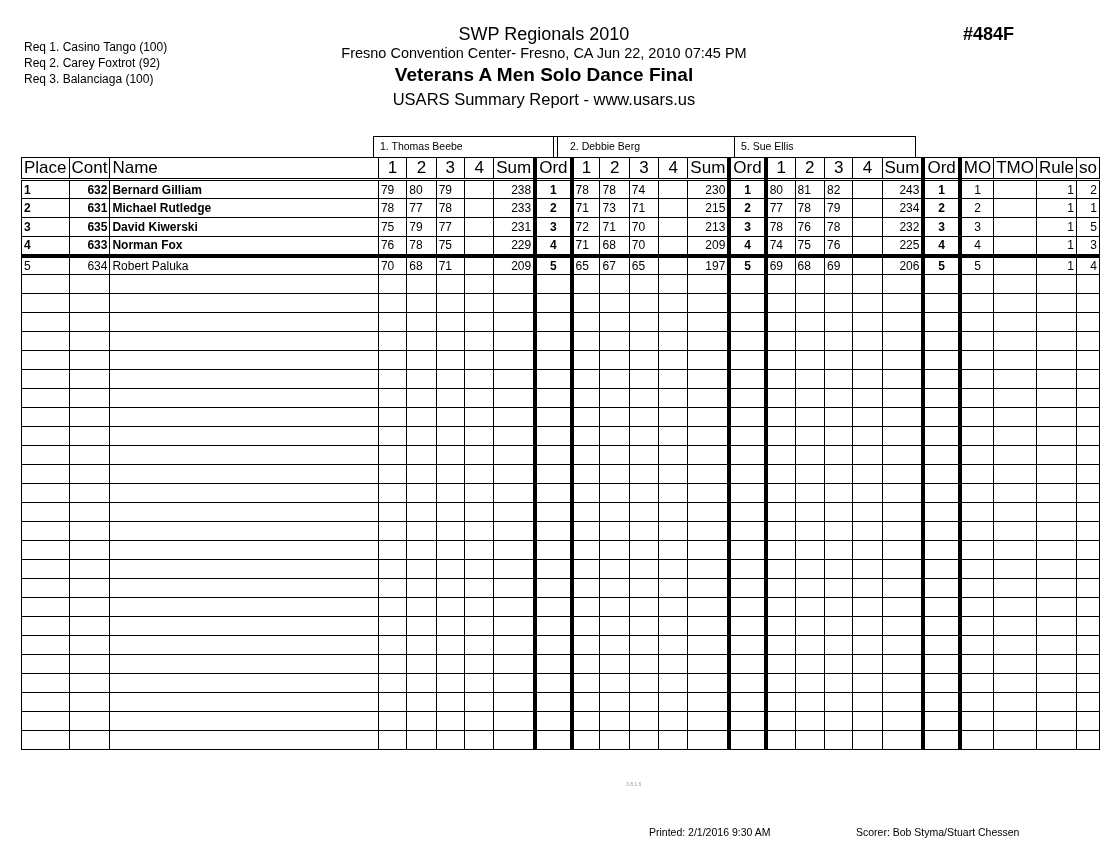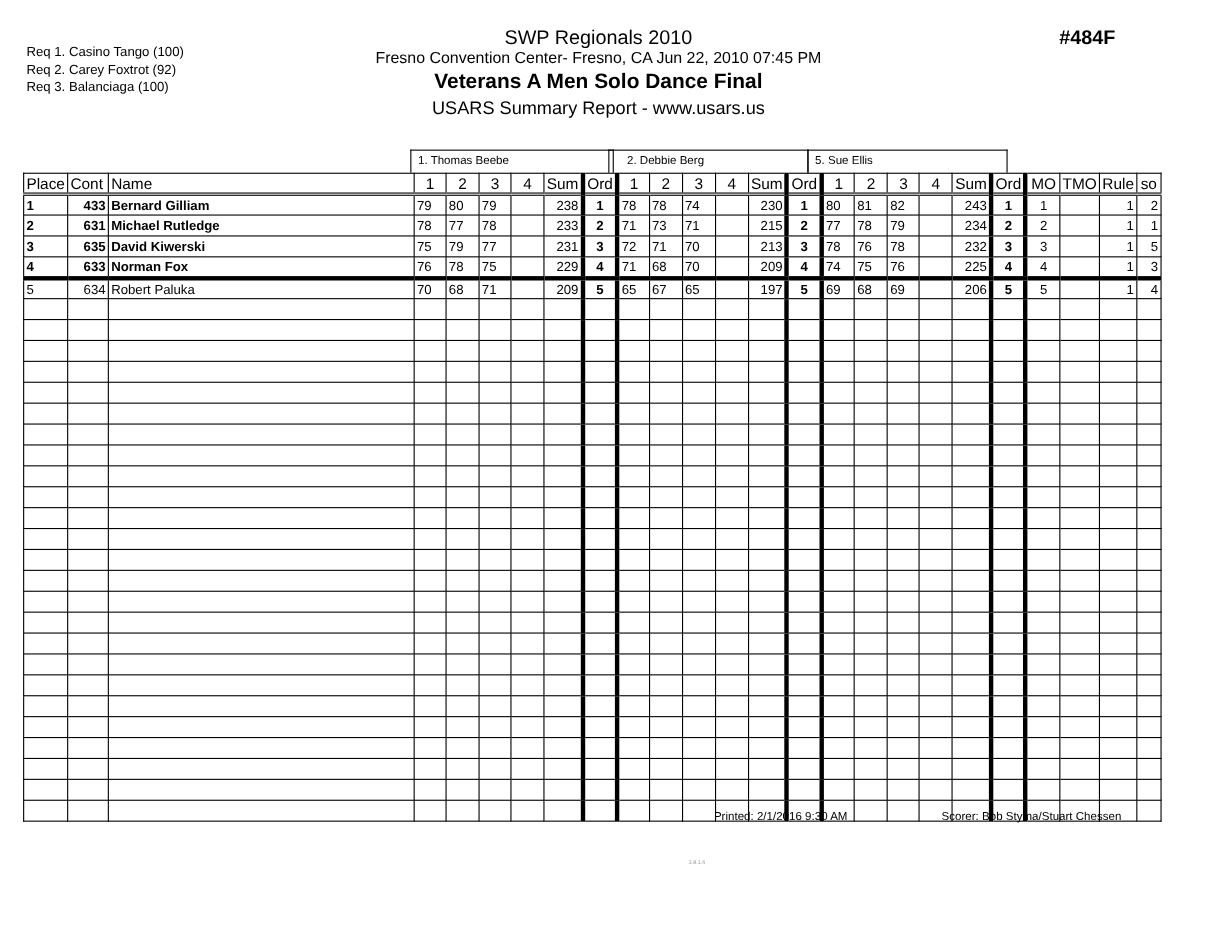--- a/index.html
+++ b/index.html
@@ -13,32 +13,32 @@
   .h-event { top: 64px; font-size: 19px; font-weight: bold; }
   .h-report { top: 90px; font-size: 16.5px; }
   .code { position: absolute; left: 963px; top: 24px; font-size: 18px; font-weight: bold; }
 
   .judge-band { position: absolute; top: 136px; height: 21px; border: 1px solid #000; border-bottom: none;
                 box-sizing: border-box; font-size: 10.5px; padding: 3px 0 0 6px; white-space: nowrap; }
 
   table.grid { position: absolute; left: 21px; top: 157px; border-collapse: collapse; table-layout: fixed; }
   table.grid td, table.grid th { border: 1px solid #000; height: 19px; padding: 0 2px; font-size: 12px;
          font-weight: normal; white-space: nowrap; overflow: hidden; box-sizing: border-box; }
-  table.grid th { font-size: 14px; text-align: center; border-bottom: 3px double #000; }
+  table.grid th { font-size: 17px; text-align: center; border-bottom: 3px double #000; }
   table.grid th.l { text-align: left; }
   td.c { text-align: center; }
   td.r { text-align: right; }
   td.l { text-align: left; padding-left: 5px; }
   .thickL { border-left: 4px solid #000 !important; }
   tr.bold td { font-weight: bold; }
   tr.bold td.sc { font-weight: normal; }
   td.ord { font-weight: bold !important; text-align: center; }
   tr.cut td { border-bottom: 4px solid #000; }
 
-  .footer { position: absolute; top: 736px; font-size: 10.5px; white-space: nowrap; }
+  .footer { position: absolute; top: 826px; font-size: 10.5px; white-space: nowrap; }
   .ver { position: absolute; left: 626px; top: 781px; font-size: 5px; color: #999; }
 </style>
 </head>
 <body>
 
 <div class="req">
   <div>Req  1.  Casino Tango (100)</div>
   <div>Req  2.  Carey Foxtrot (92)</div>
   <div>Req  3.  Balanciaga (100)</div>
 </div>
@@ -106,21 +106,21 @@
       <th class="thickL">Ord</th>
       <th class="thickL">MO</th>
       <th>TMO</th>
       <th>Rule</th>
       <th>so</th>
     </tr>
   </thead>
   <tbody id="tbody">
       <tr class="bold">
         <td class="l">1</td>
-        <td class="r">433</td>
+        <td class="r">632</td>
         <td class="l">Bernard Gilliam</td>
         <td class="l sc">79</td>
         <td class="l sc">80</td>
         <td class="l sc">79</td>
         <td class="l sc"></td>
         <td class="r sc">238</td>
         <td class="ord thickL">1</td>
         <td class="l sc thickL">78</td>
         <td class="l sc">78</td>
         <td class="l sc">74</td>

